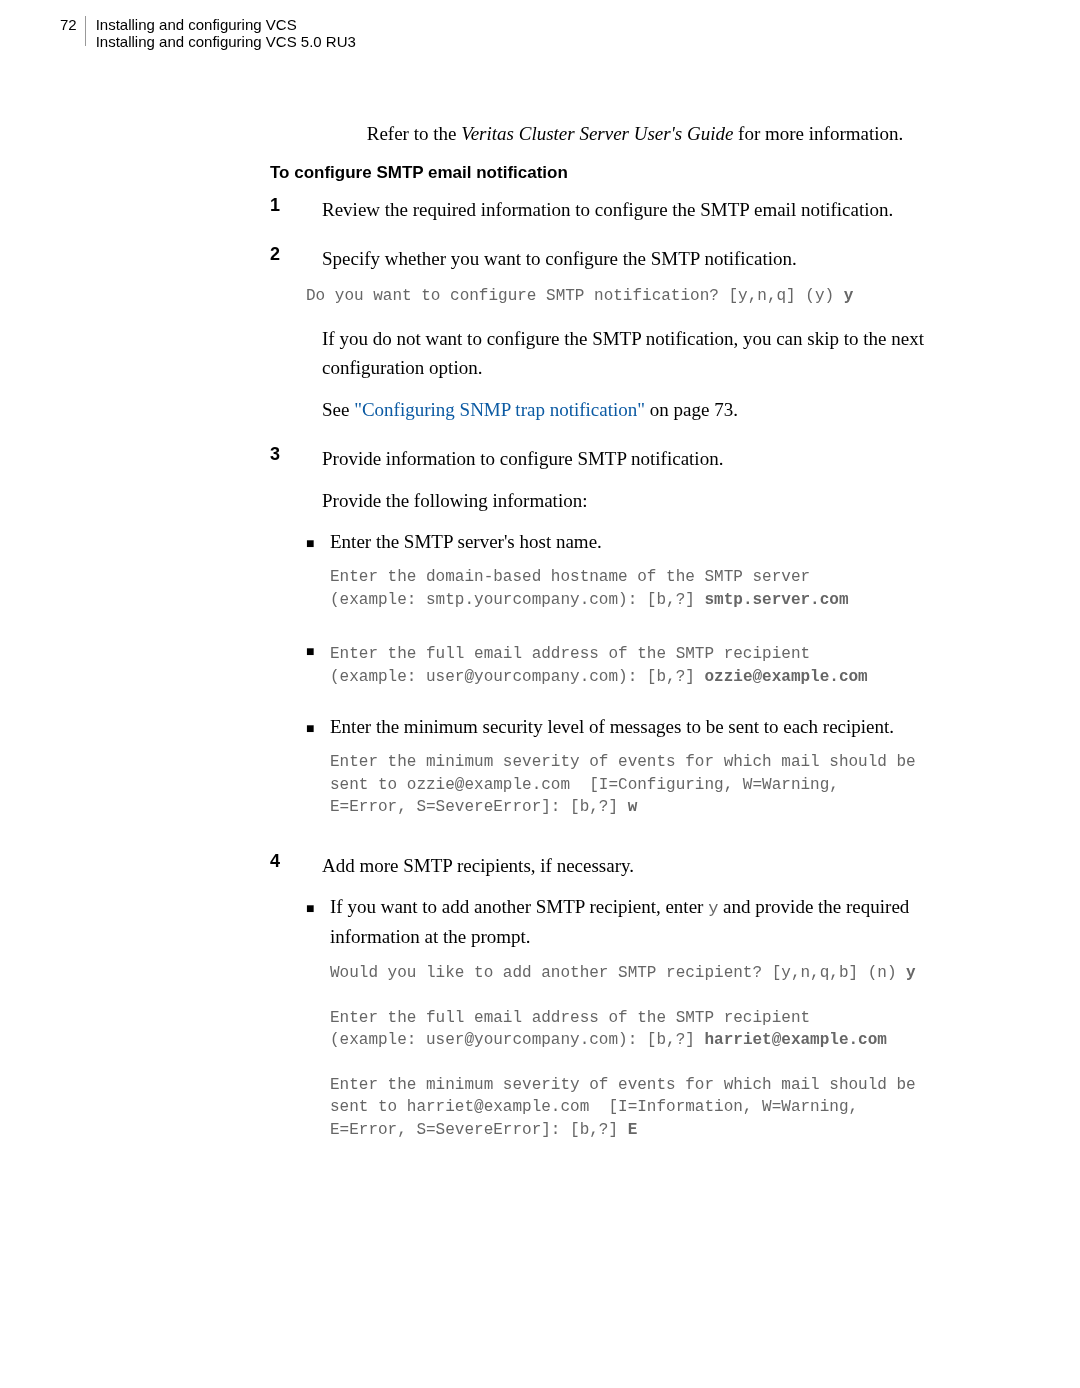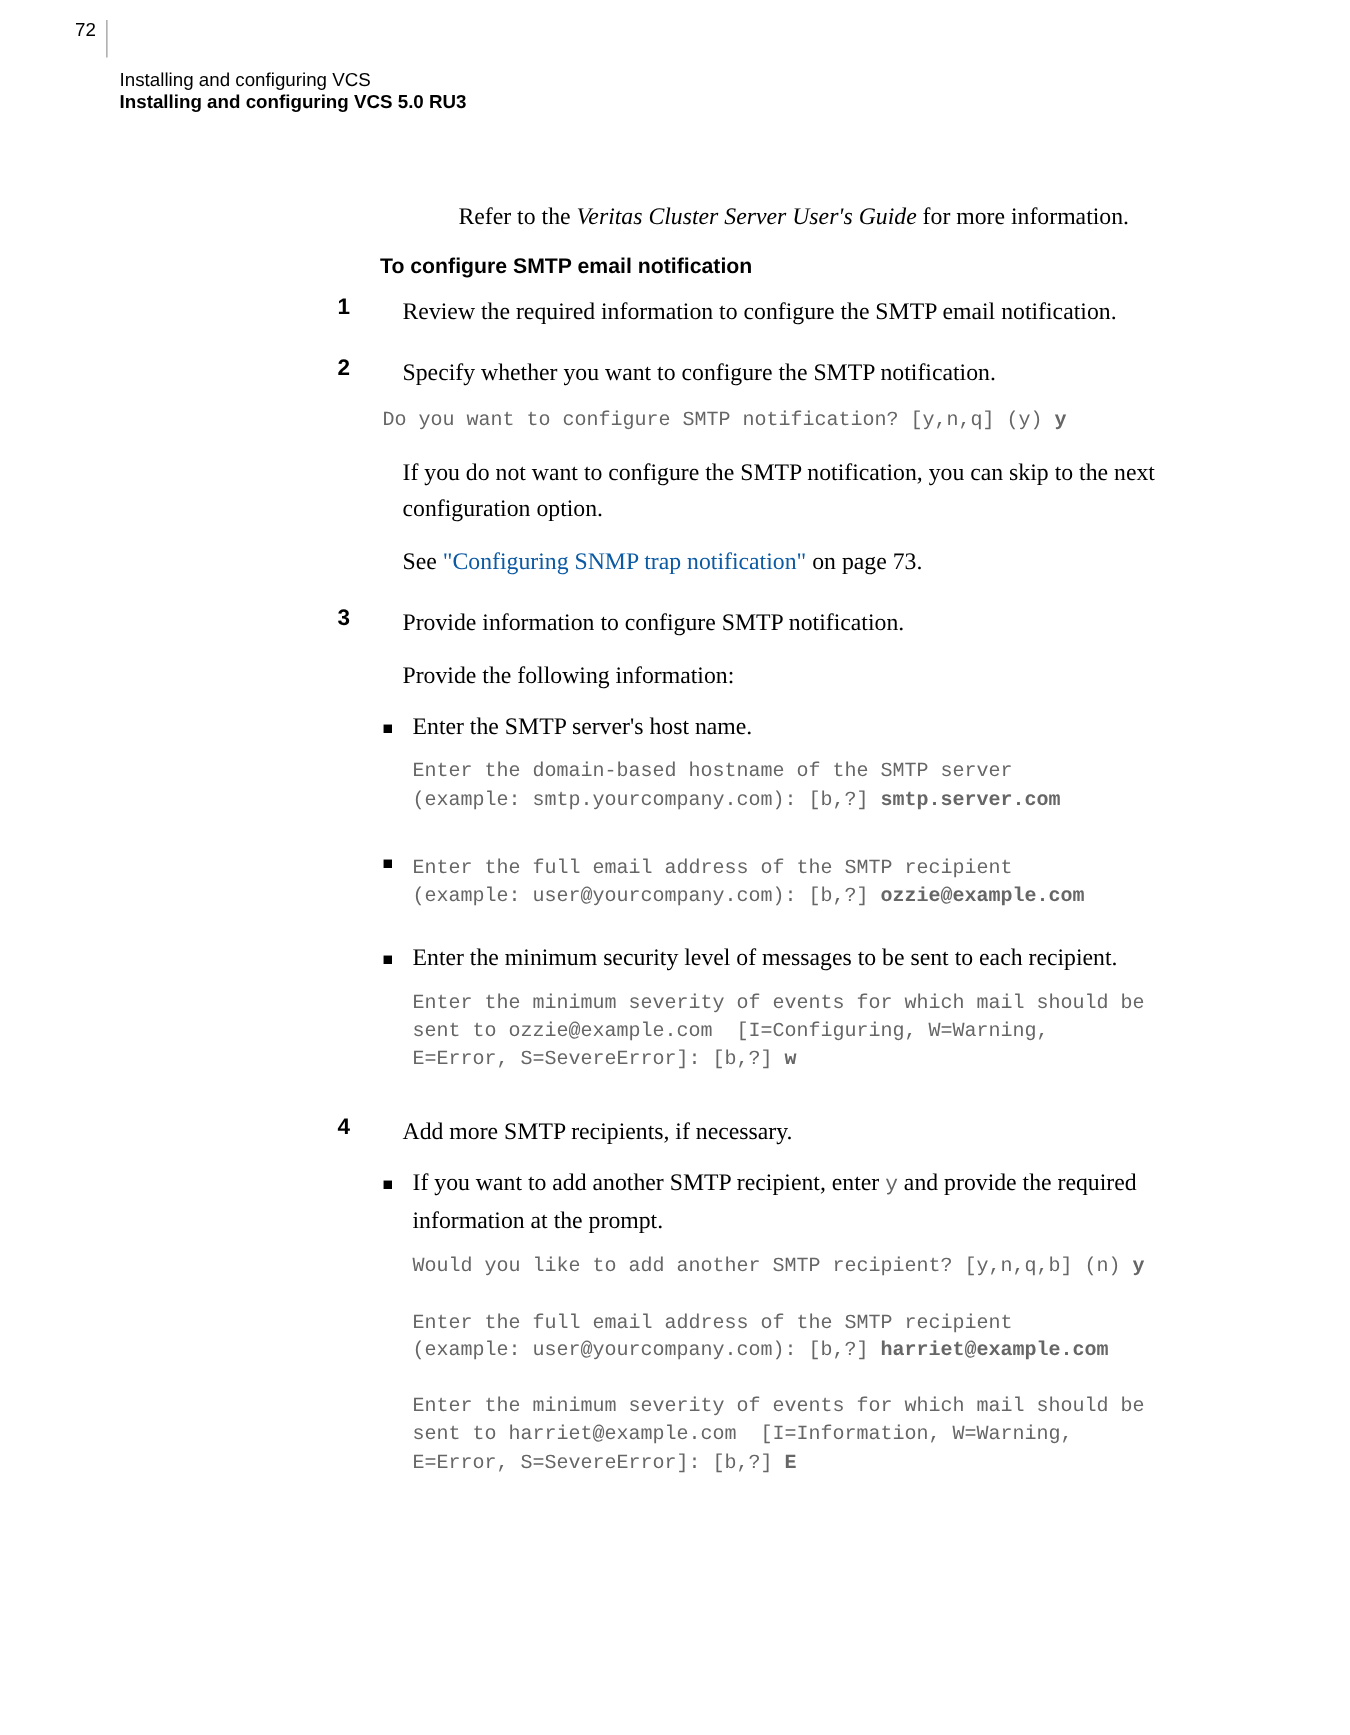--- a/index.html
+++ b/index.html
@@ -25,43 +25,41 @@
     margin-right: 8px;
   }
   .vline {
     width: 1px;
     height: 30px;
     background: #999;
     margin-right: 10px;
   }
   .header-text .ch {
     display: block;
-    margin-top: 40px;
   }
   .header-text .sub {
     display: block;
-    font-weight: 700;
+    font-weight: 400;
   }
   .content {
     margin-left: 210px;
     margin-top: 70px;
   }
   .intro {
     font-size: 19px;
     line-height: 1.5;
     margin-bottom: 14px;
     text-align: center;
   }
   .intro em { font-style: italic; }
   .subhead {
     font-family: "Segoe UI", Arial, sans-serif;
     font-weight: 600;
     font-size: 17px;
     margin-bottom: 12px;
-    margin-left: 34px;
   }
   .step {
     display: flex;
     margin-bottom: 8px;
   }
   .step-num {
     font-family: "Segoe UI", Arial, sans-serif;
     font-weight: 600;
     font-size: 18px;
     width: 36px;

